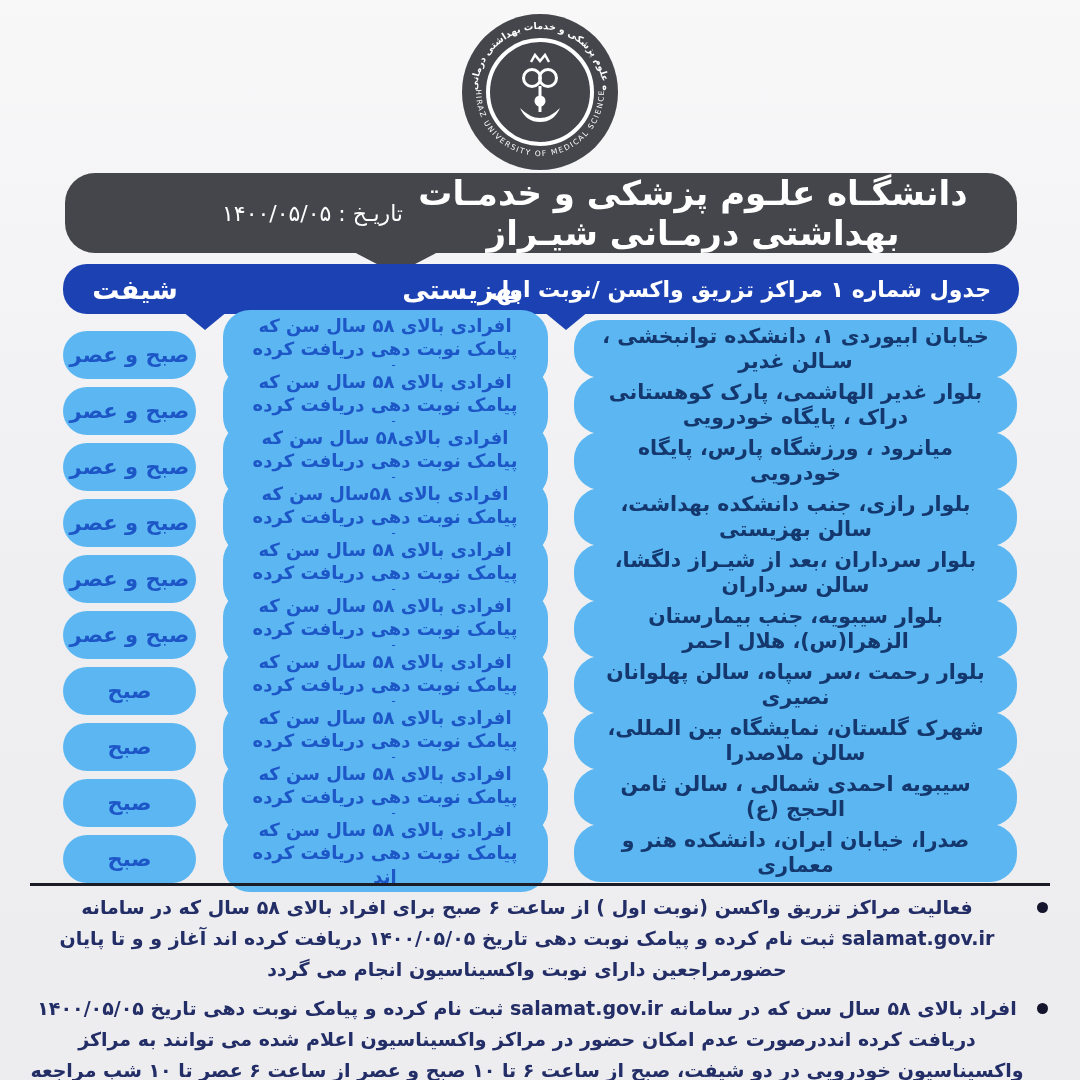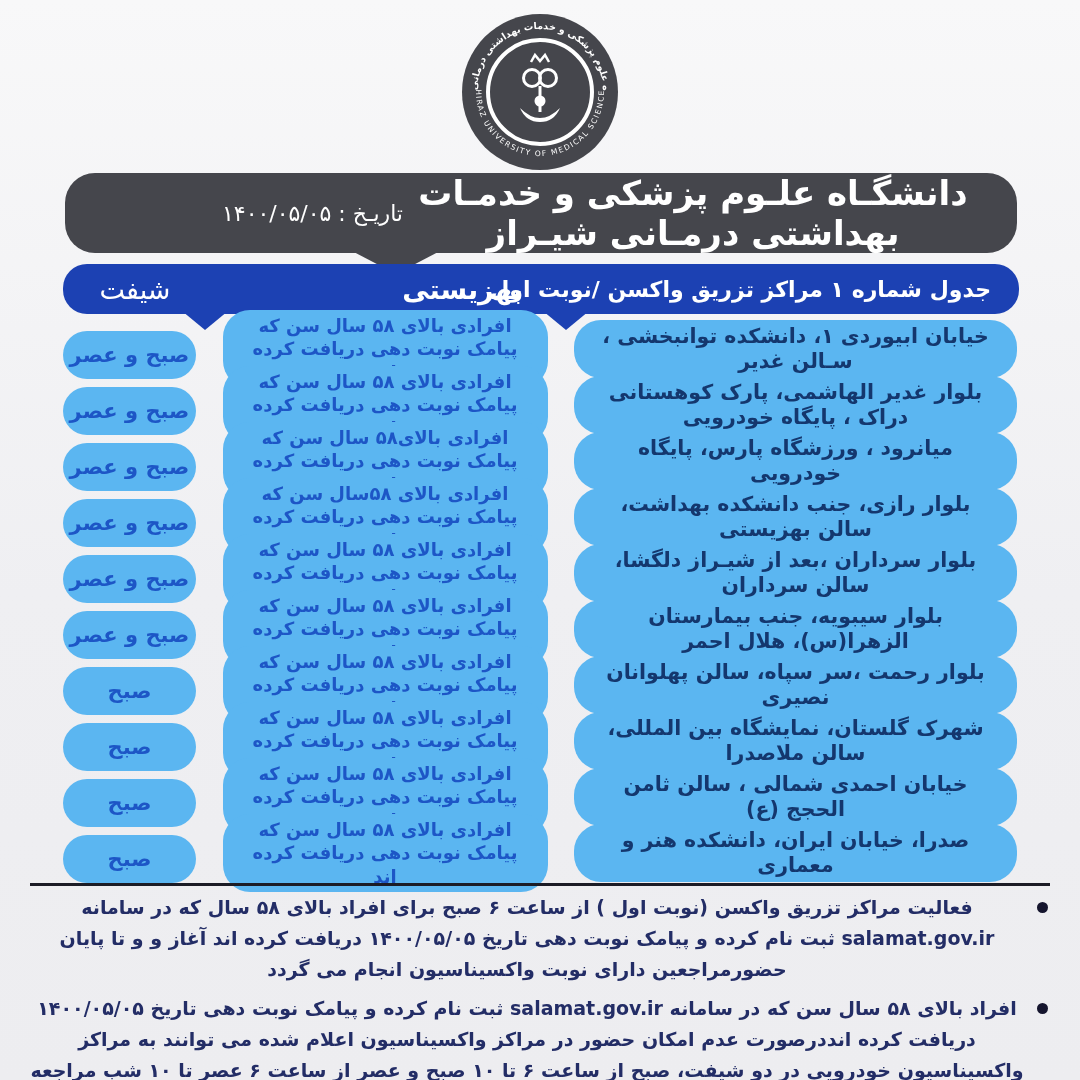--- a/index.html
+++ b/index.html
@@ -23,21 +23,21 @@
                 border-left:46px solid transparent;border-right:46px solid transparent;
                 border-top:24px solid var(--navy);}
   
   .bluebar{position:absolute;left:63px;top:264px;width:956px;height:50px;background:var(--royal);
            border-radius:24px;}
   .bluebar .h-right{position:absolute;right:28px;top:0;height:50px;display:flex;align-items:center;
                     color:#fff;font-size:22px;font-weight:bold;}
   .bluebar .h-center{position:absolute;left:277px;top:0;width:245px;height:50px;display:flex;
                      align-items:center;justify-content:center;color:#fff;font-size:27px;font-weight:bold;}
   .bluebar .h-left{position:absolute;left:7px;top:0;width:130px;height:50px;display:flex;
-                   align-items:center;justify-content:center;color:#fff;font-size:27px;font-weight:normal;}
+                   align-items:center;justify-content:center;color:#fff;font-size:27px;font-weight:bold;}
   .blue-pointer{position:absolute;top:311px;width:0;height:0;
                 border-left:23px solid transparent;border-right:23px solid transparent;
                 border-top:19px solid var(--royal);}
   .bp1{left:182px;} .bp2{left:543px;}
   
   .rows{position:absolute;left:63px;top:323px;width:954px;height:556px;display:flex;
         flex-direction:column;justify-content:space-between;}
   .row{display:flex;align-items:center;justify-content:space-between;height:52px;}
   .pill{background:var(--pill);display:flex;align-items:center;justify-content:center;
         text-align:center;font-weight:bold;box-sizing:border-box;}
@@ -189,21 +189,21 @@
       <div class="pill aud">
         <span>افرادی بالای ۵۸ سال سن که پیامک نوبت دهی دریافت کرده اند</span>
       </div>
       <div class="pill shift">
         <span>صبح</span>
       </div>
     </div>
 
     <div class="row">
       <div class="pill loc">
-        <span>خیابان احمدی شمالی ، سالن ثامن الحجج (ع)</span>
+        <span>سیبویه احمدی شمالی ، سالن ثامن الحجج (ع)</span>
       </div>
       <div class="pill aud">
         <span>افرادی بالای ۵۸ سال سن که پیامک نوبت دهی دریافت کرده اند</span>
       </div>
       <div class="pill shift">
         <span>صبح</span>
       </div>
     </div>
 
     <div class="row">

